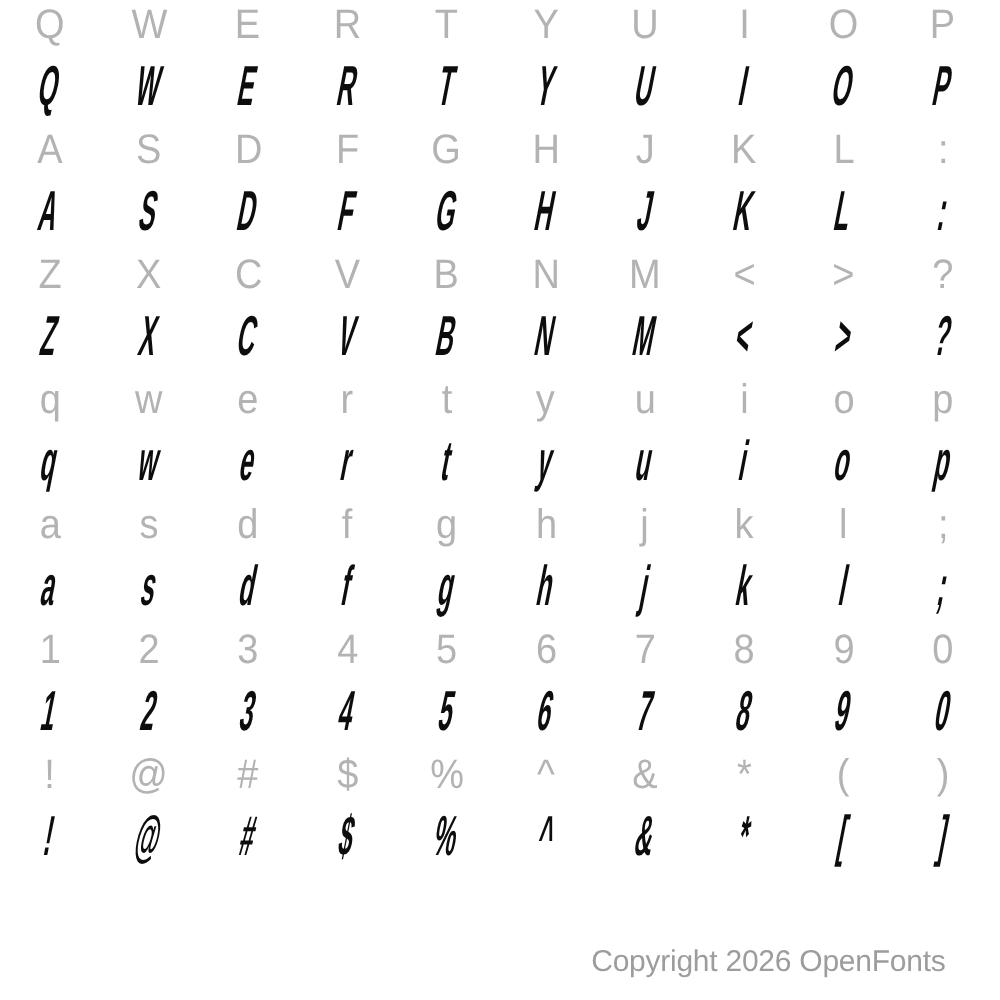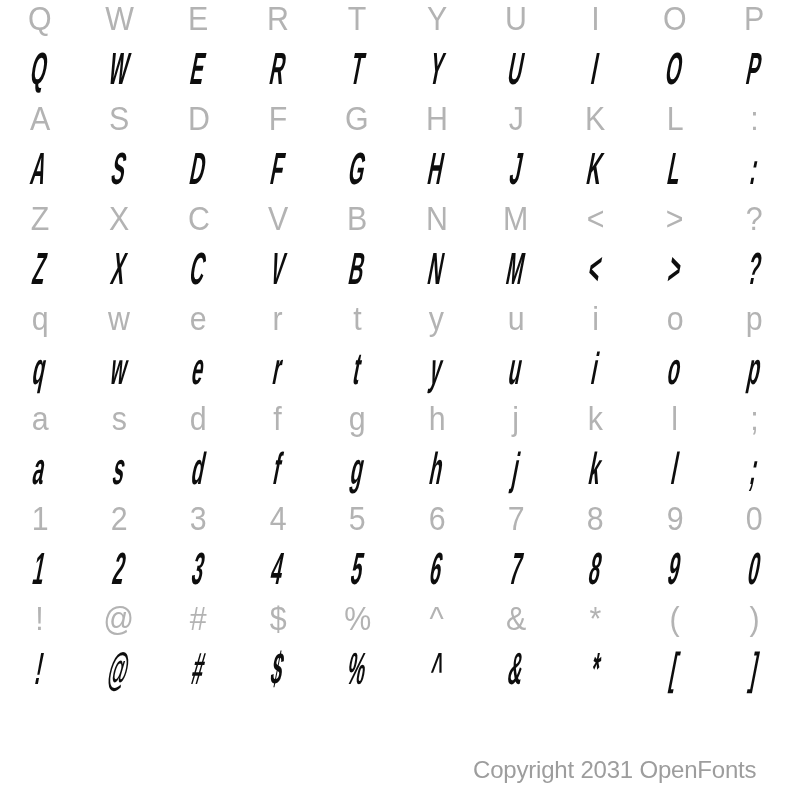--- a/index.html
+++ b/index.html
@@ -510,14 +510,14 @@
           <span class="glyph">*</span>
         </span>
         <span class="glyph-cell">
           <span class="glyph">[</span>
         </span>
         <span class="glyph-cell">
           <span class="glyph">]</span>
         </span>
       </div>
     </div>
-  <div id="copyright">Copyright 2031 OpenFonts</div>
+  <div id="copyright">Copyright 2026 OpenFonts</div>
 </main>
 
 </body></html>

